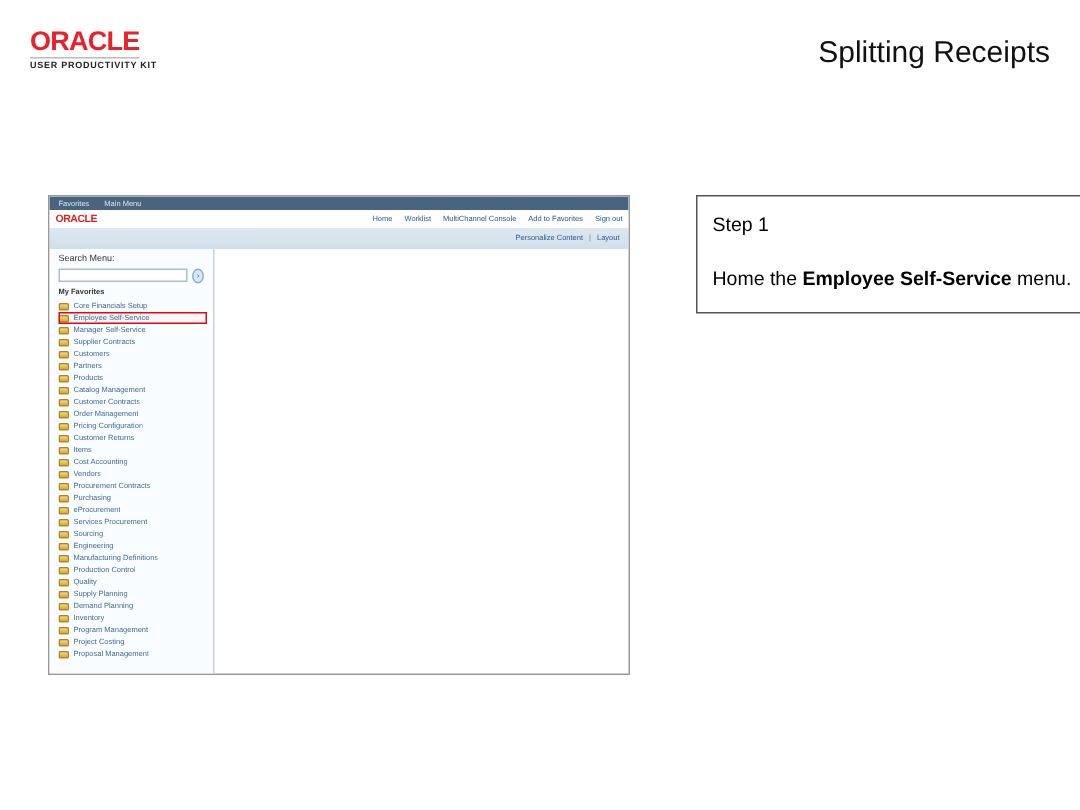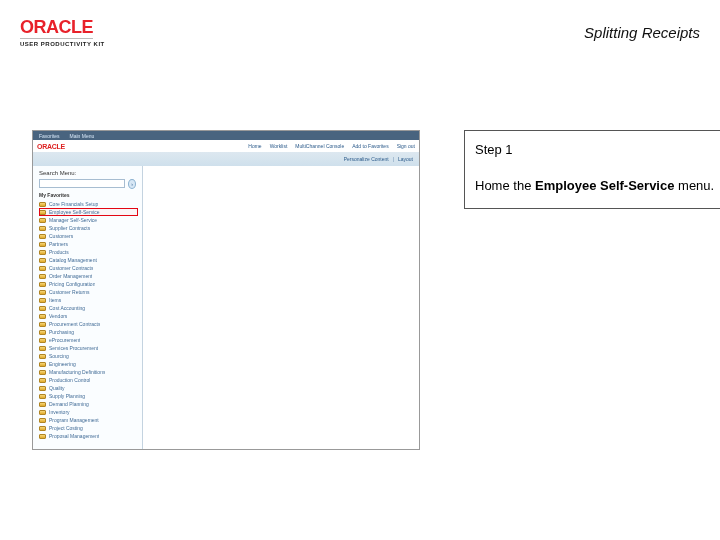--- a/index.html
+++ b/index.html
@@ -20,21 +20,21 @@
     font-family: Arial, sans-serif; letter-spacing: -0.5px;
     padding-bottom: 2px; border-bottom: 1px solid #bbb;
     display: inline-block;
   }
   .upk {
     font-size: 6px; letter-spacing: 0.5px; color: #222; margin-top: 2px;
     font-weight: bold;
   }
   .page-title {
     position: absolute; right: 0; top: 6px;
-    font-size: 15px; color: #111; font-style: italic;
+    font-size: 20px; color: #111;
   }
 
   .screenshot {
     position: absolute;
     left: 32px; top: 130px; width: 388px; height: 320px;
     border: 1px solid #999; background: #fff;
     font-size: 5px; color: #333;
     overflow: hidden;
   }
   .sc-topbar {

